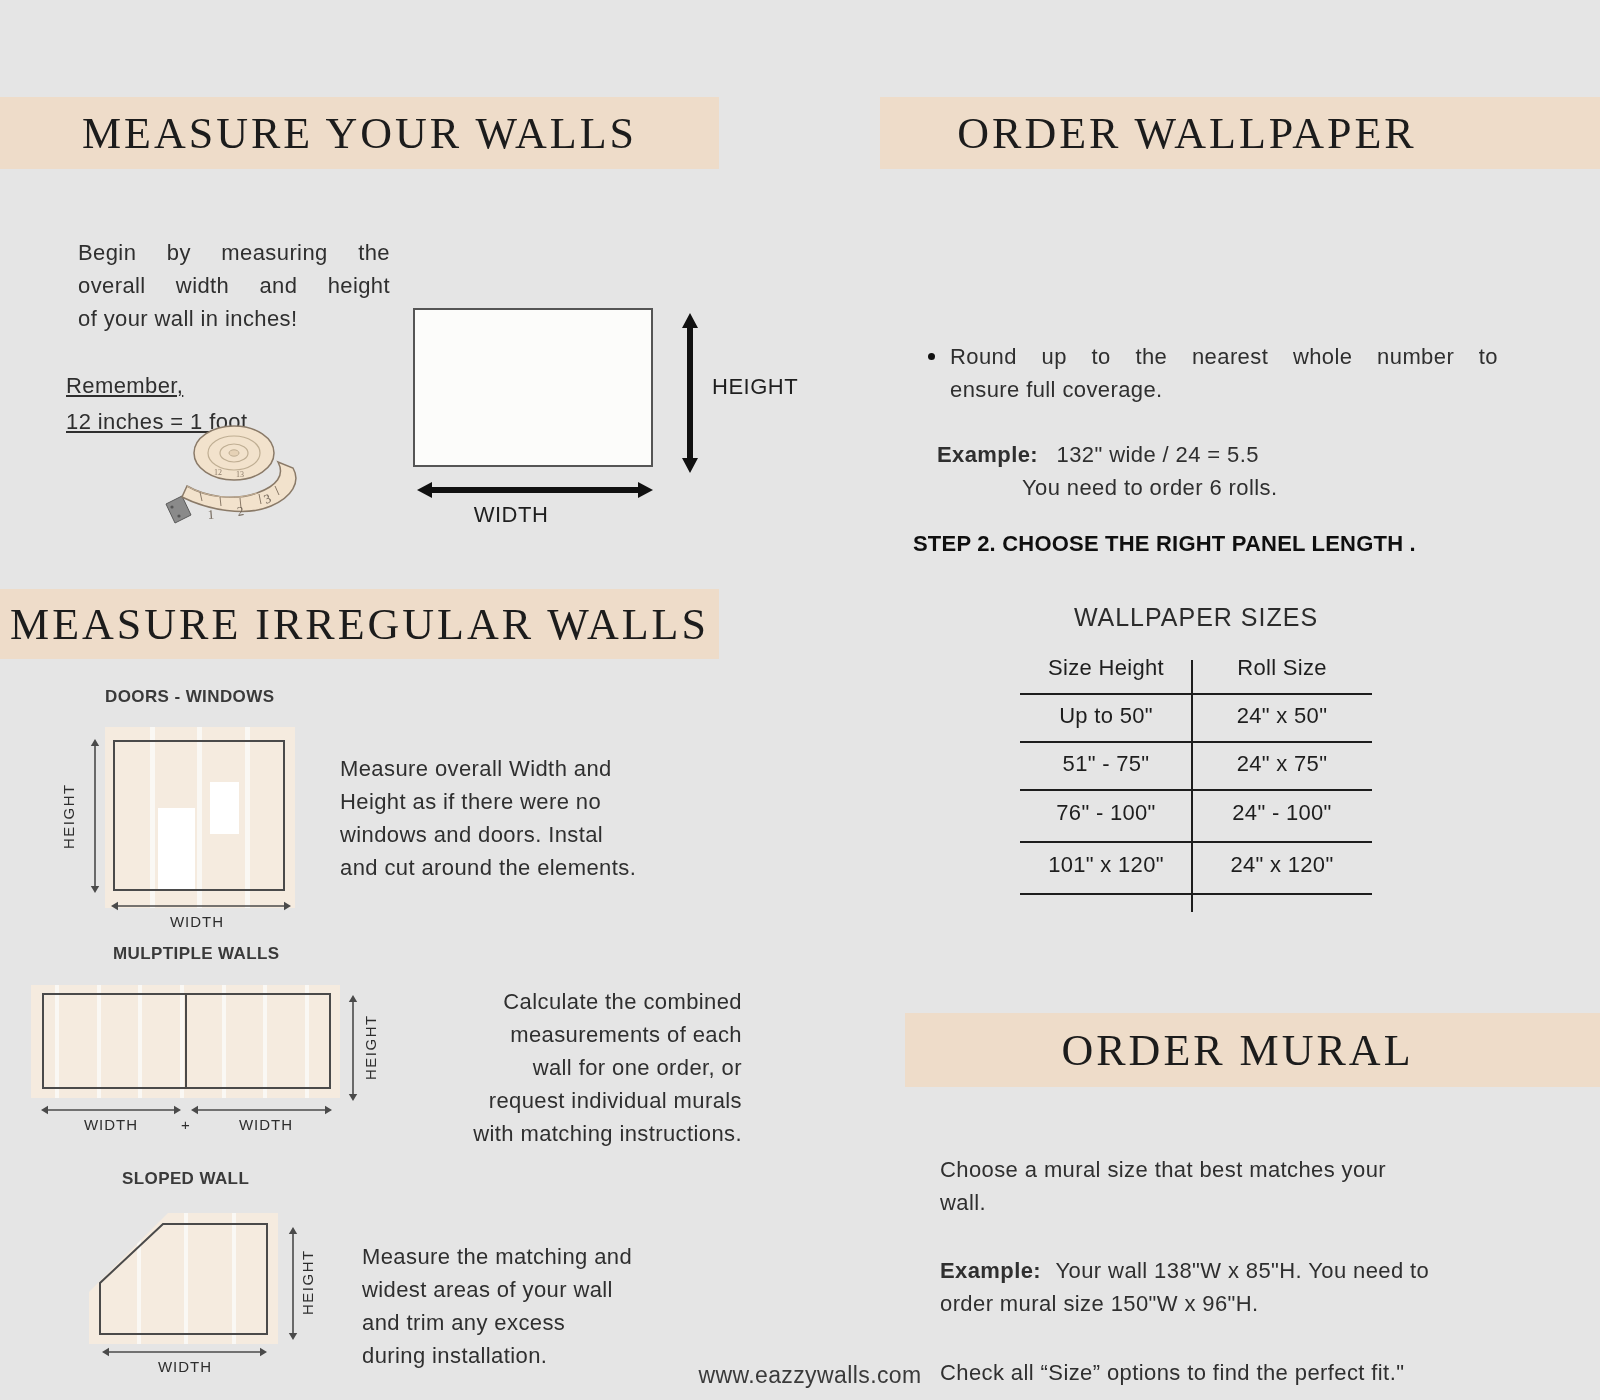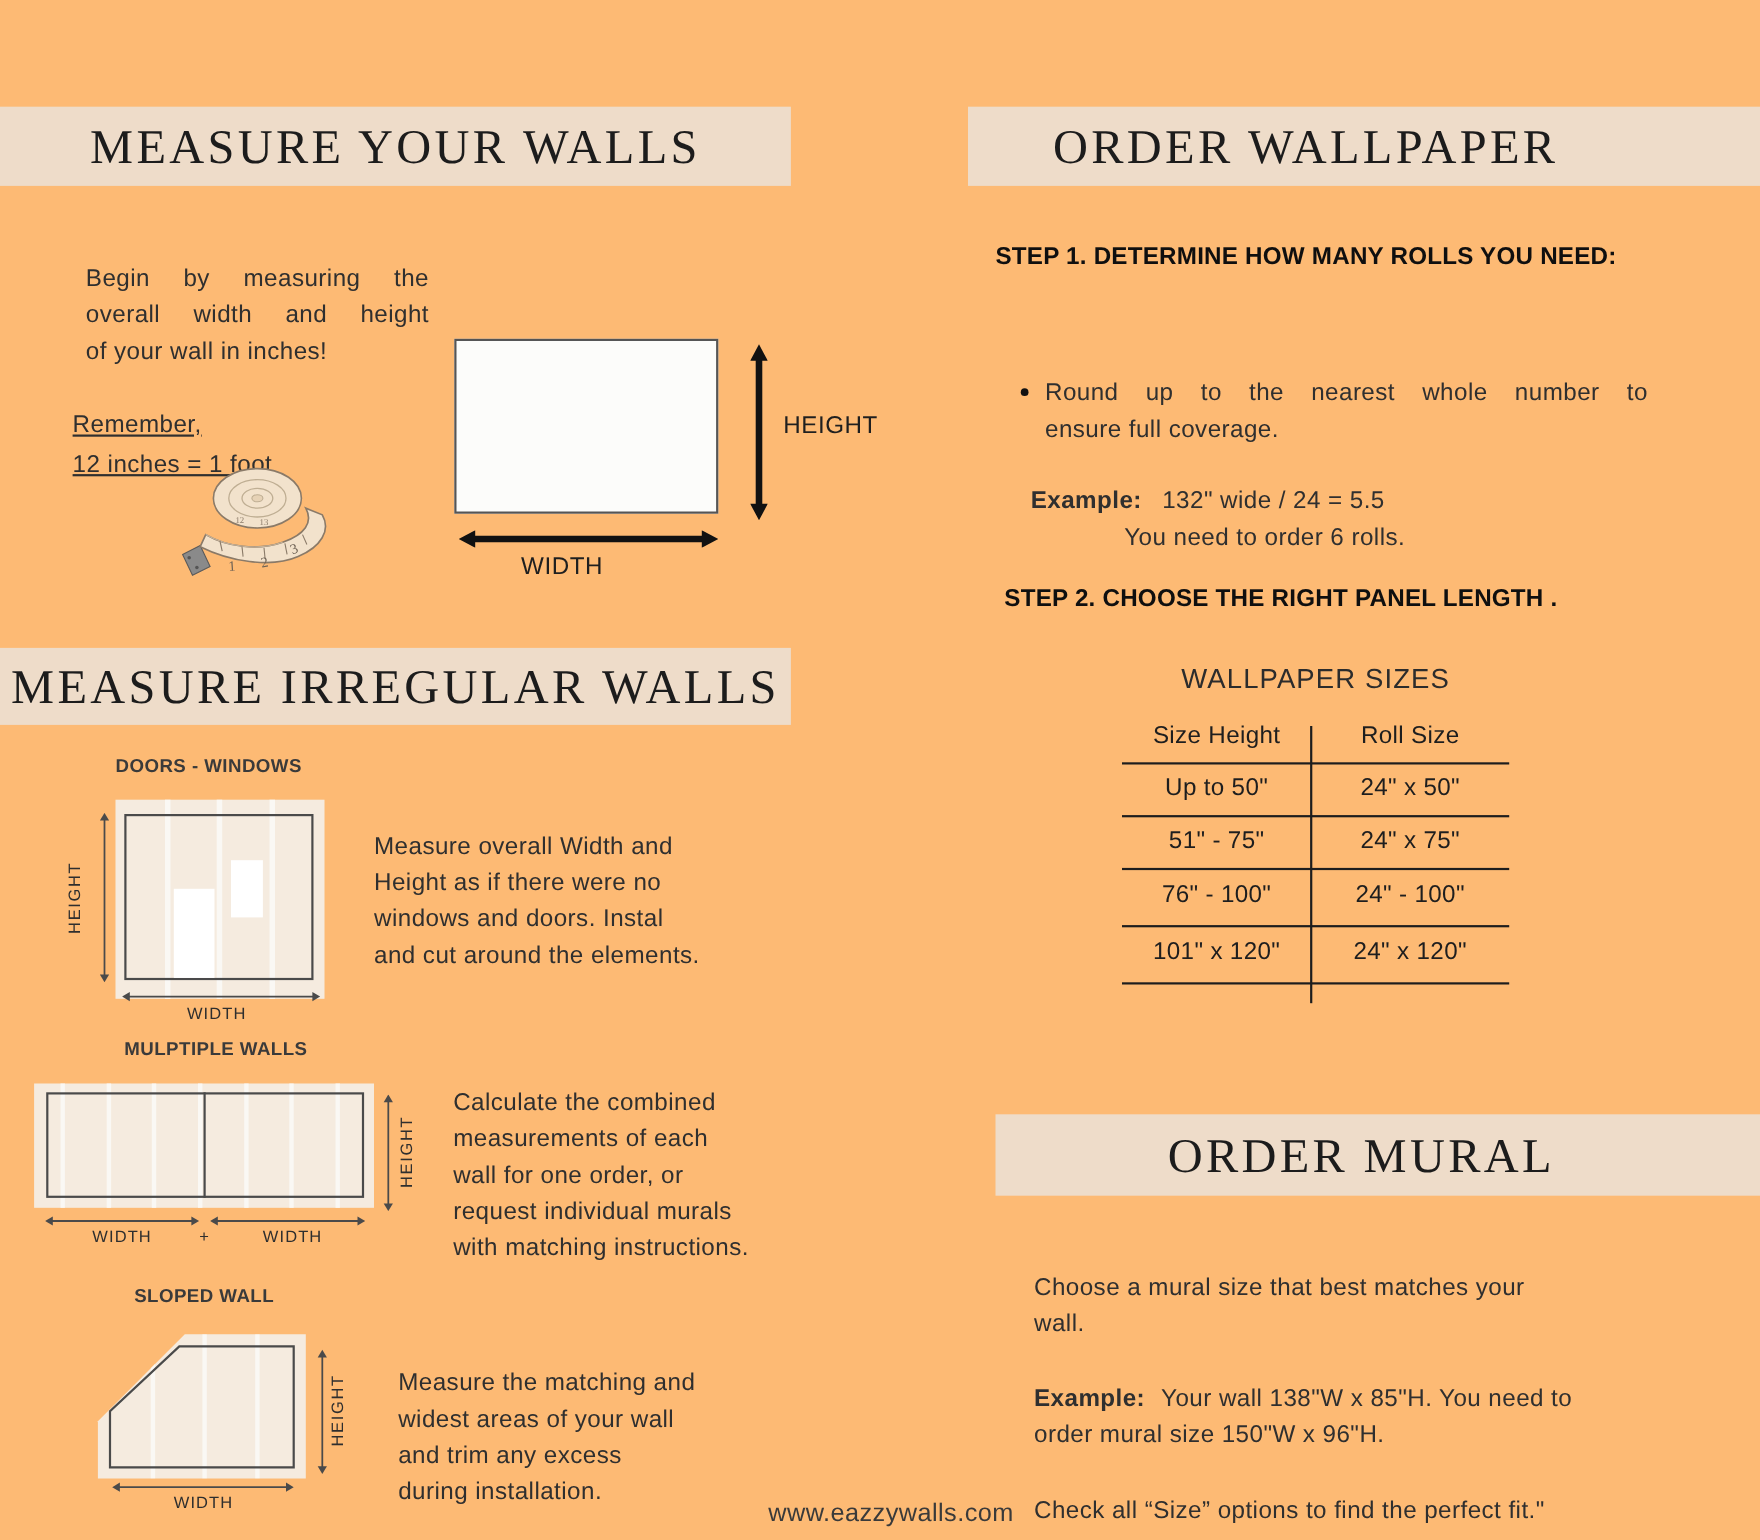--- a/index.html
+++ b/index.html
@@ -1,18 +1,18 @@
 <!DOCTYPE html>
 <html><head>
 <meta charset="utf-8">
 <style>
   html,body{margin:0;padding:0;}
   #canvas{
     position:relative;width:1600px;height:1400px;overflow:hidden;
-    background:#fdba74;font-family:"Liberation Sans",sans-serif;color:#2f2f2f;
+    background:#e5e5e5;font-family:"Liberation Sans",sans-serif;color:#2f2f2f;
   }
   .abs{position:absolute;}
   .banner{
     position:absolute;background:#EEDCC9;display:flex;align-items:center;justify-content:center;
   }
   .banner-title{
     font-family:"Liberation Serif","DejaVu Serif",serif;
     font-size:44px;letter-spacing:3px;color:#1c1c1c;font-weight:400;white-space:nowrap;
   }
   .body-text{font-size:22px;line-height:33px;color:#2f2f2f;letter-spacing:0.4px;margin-top:24px;}
@@ -161,21 +161,21 @@
   </svg>
   <svg class="abs" style="left:191px;top:1104px;" width="141" height="12" viewBox="0 0 141 12">
     <line x1="5" y1="6" x2="136" y2="6" stroke="#4a4a4a" stroke-width="1.6"></line>
     <path d="M0 6 L7 1.8 L7 10.2 Z" fill="#4a4a4a"></path>
     <path d="M141 6 L134 1.8 L134 10.2 Z" fill="#4a4a4a"></path>
   </svg>
   <div class="abs small-label center" style="left:76px;top:1116px;width:70px;">WIDTH</div>
   <div class="abs small-label center" style="left:176px;top:1116px;width:20px;">+</div>
   <div class="abs small-label center" style="left:231px;top:1116px;width:70px;">WIDTH</div>
 
-  <div class="abs body-text" style="left:412px;top:961px;width:330px;">
+  <div class="abs body-text" style="left:412px;top:961px;width:330px;text-align:right;">
     <div>Calculate the combined</div>
     <div>measurements of each</div>
     <div>wall for one order, or</div>
     <div>request individual murals</div>
     <div>with matching instructions.</div>
   </div>
 
   <div class="abs diagram-label" style="left:122px;top:1169px;">SLOPED WALL</div>
 
   <svg class="abs" style="left:80px;top:1205px;" width="240" height="175" viewBox="0 0 240 175">
@@ -205,21 +205,20 @@
     <div>Measure the matching and</div>
     <div>widest areas of your wall</div>
     <div>and trim any excess</div>
     <div>during installation.</div>
   </div>
 
   <div class="banner" style="left:880px;top:97px;width:720px;height:72px;padding-right:106px;box-sizing:border-box;">
     <div class="banner-title">ORDER WALLPAPER</div>
   </div>
 
-  <div class="abs step-heading" style="left:905px;top:220px;">STEP 1. DETERMINE HOW MANY ROLLS YOU NEED:</div>
 
 
   <div class="abs body-text" style="left:928px;top:316px;width:570px;">
     <span class="bullet-dot"></span>
     <div class="jline" style="margin-left:22px;">Round up to the nearest whole number to</div>
     <div style="margin-left:22px;">ensure full coverage.</div>
   </div>
 
   <div class="abs body-text" style="left:937px;top:414px;">
     <span class="bold">Example:</span>

